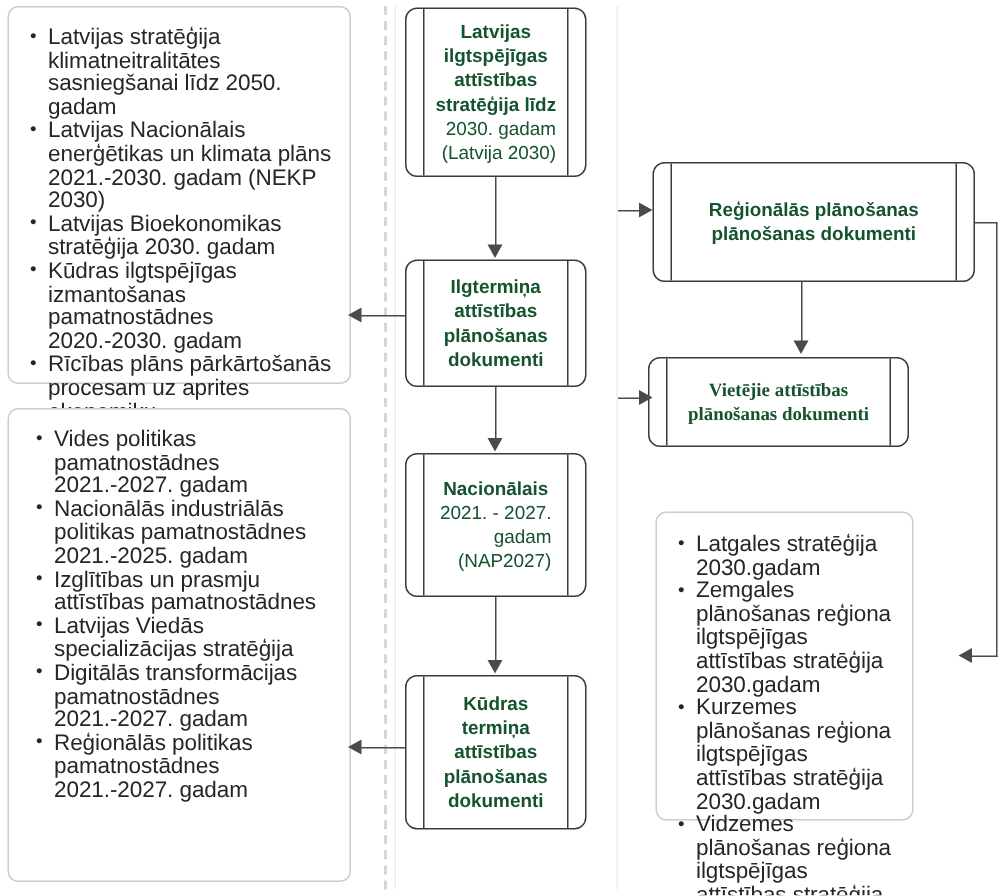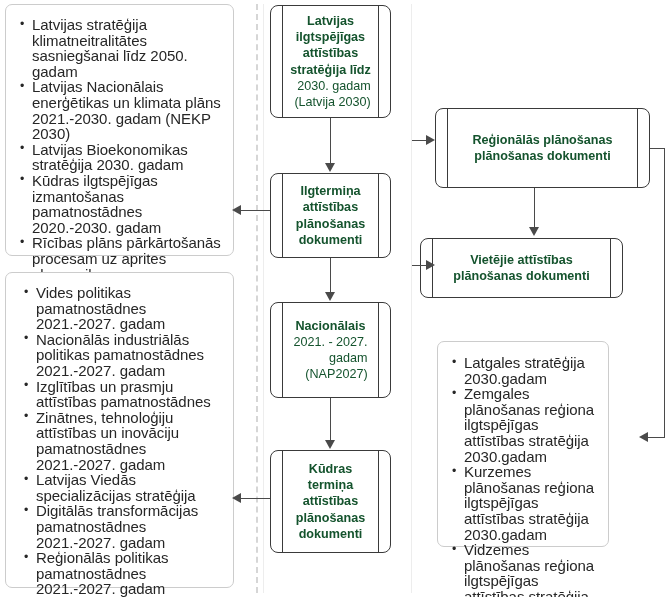--- a/index.html
+++ b/index.html
@@ -128,23 +128,22 @@
       <li>Latvijas Nacionālais enerģētikas un klimata plāns 2021.-2030. gadam (NEKP 2030)</li>
       <li>Latvijas Bioekonomikas stratēģija 2030. gadam</li>
       <li>Kūdras ilgtspējīgas izmantošanas pamatnostādnes 2020.-2030. gadam</li>
       <li>Rīcības plāns pārkārtošanās procesam uz aprites ekonomiku 2020.-2027.gadam</li>
     </ul>
   </div>
 
   <div class="list-card" style="left:5px; top:272px; width:229px; height:316px; padding:12px 10px 10px 16px;">
     <ul>
       <li>Vides politikas pamatnostādnes 2021.-2027. gadam</li>
-      <li>Nacionālās industriālās politikas pamatnostādnes 2021.-2027. gadam</li>
+      <li>Nacionālās industriālās politikas pamatnostādnes 2021.-2025. gadam</li>
       <li>Izglītības un prasmju attīstības pamatnostādnes</li>
-      <li>Zinātnes, tehnoloģiju attīstības un inovāciju pamatnostādnes 2021.-2027. gadam</li>
       <li>Latvijas Viedās specializācijas stratēģija</li>
       <li>Digitālās transformācijas pamatnostādnes 2021.-2027. gadam</li>
       <li>Reģionālās politikas pamatnostādnes 2021.-2027. gadam</li>
     </ul>
   </div>
 
   <div class="pp-box" style="left:270px; top:5px; width:121px; height:113px;">
     <span class="bar left"></span>
     <span class="bar right"></span>
     <span class="pp-text">
@@ -192,21 +191,21 @@
 
   <div class="pp-box" style="left:435px; top:108px; width:215px; height:80px;">
     <span class="bar left"></span>
     <span class="bar right"></span>
     <span class="pp-text">
       <span class="b">Reģionālās plānošanas</span>
       <span class="b">plānošanas dokumenti</span>
     </span>
   </div>
 
-  <div class="pp-box" style="left:420px; top:238px; width:203px; height:60px;">
+  <div class="pp-box" style="left:432px; top:238px; width:174px; height:60px;font-family:Liberation Serif, serif;">
     <span class="bar left"></span>
     <span class="bar right"></span>
     <span class="pp-text">
       <span class="b">Vietējie attīstības</span>
       <span class="b">plānošanas dokumenti</span>
     </span>
   </div>
 
   <div class="list-card" style="left:437px; top:341px; width:172px; height:206px; padding:13px 10px 10px 12px;">
     <ul>

